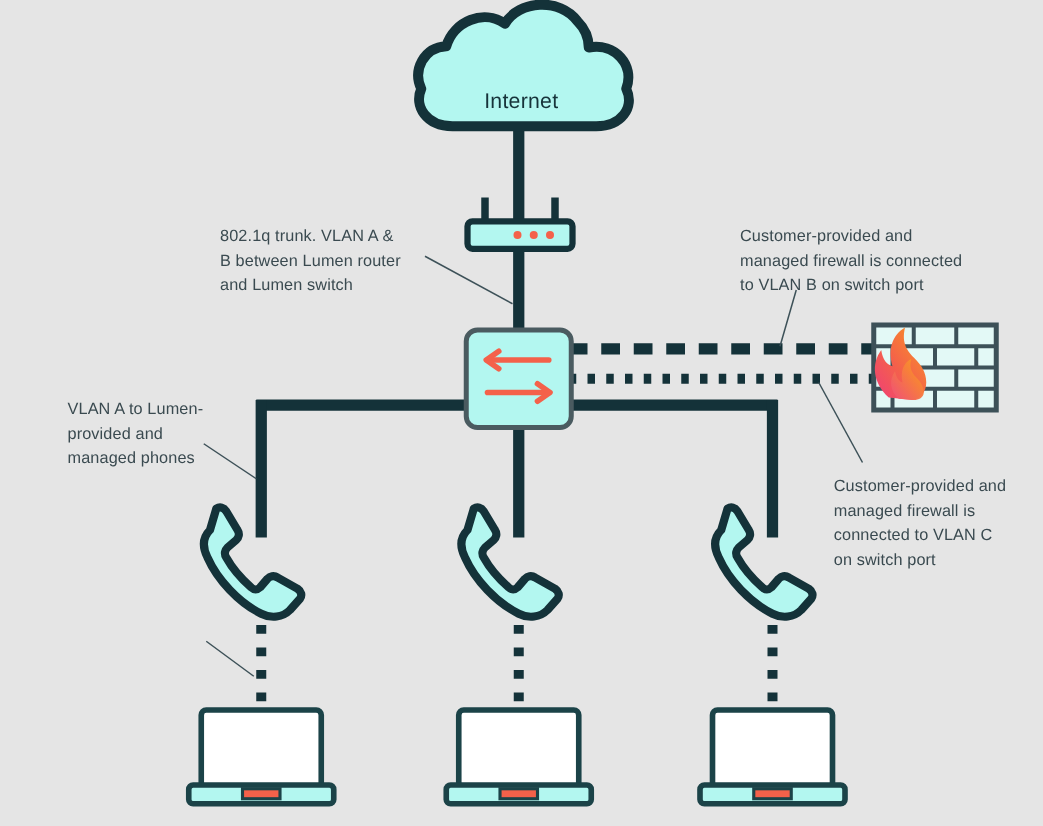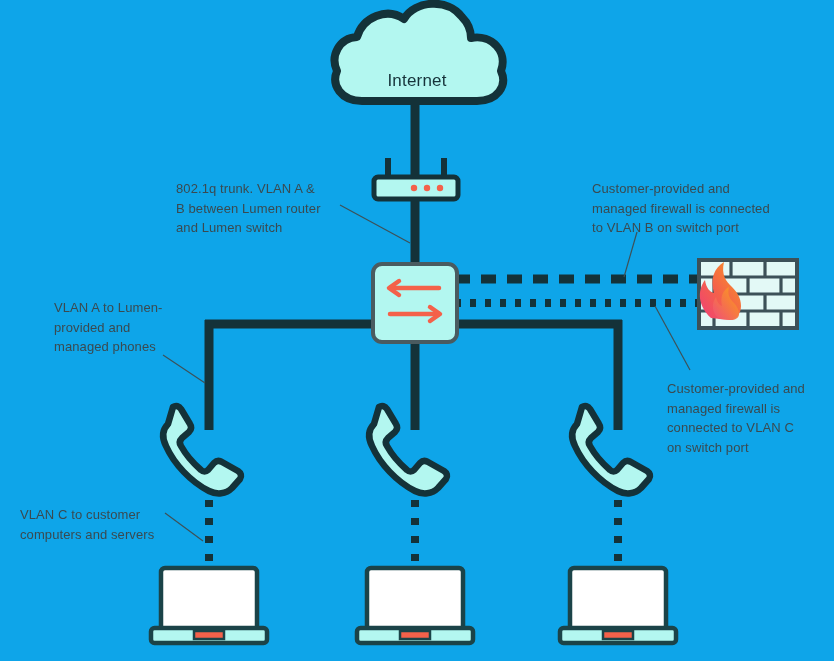--- a/index.html
+++ b/index.html
@@ -7,41 +7,41 @@
     padding: 0;
     background: #ffffff;
   }
   body {
     font-family: "Liberation Sans", sans-serif;
   }
   #canvas {
     position: relative;
     width: 834px;
     height: 661px;
-    background: #0ea5e9;
+    background: #e5e5e5;
     overflow: hidden;
   }
   #diagram-svg {
     position: absolute;
     left: 0;
     top: 0;
     width: 834px;
     height: 661px;
   }
   .anno-text {
     position: absolute;
     font-family: "Liberation Sans", sans-serif;
     font-size: 13px;
     line-height: 19.5px;
     color: #3a4a50;
     white-space: pre-line;
     letter-spacing: 0.1px;
   }
   #anno-trunk      { left: 176px; top: 179px; width: 178px; }
-  #anno-vlan-a     { left: 54px;  top: 298px; width: 160px; }
+  #anno-vlan-a     { left: 54px;  top: 317px; width: 160px; }
   #anno-vlan-c     { left: 20px;  top: 505px; width: 190px; }
   #anno-fw-b       { left: 592px; top: 179px; width: 200px; }
   #anno-fw-c       { left: 667px; top: 379px; width: 160px; }
   .cloud-label {
     position: absolute;
     left: 337px;
     top: 71px;
     width: 160px;
     text-align: center;
     font-family: "Liberation Sans", sans-serif;
@@ -243,22 +243,20 @@
   <div class="cloud-label">Internet</div>
 
   <div class="anno-text" id="anno-trunk">802.1q trunk. VLAN A &amp;
 B between Lumen router
 and Lumen switch</div>
 
   <div class="anno-text" id="anno-vlan-a">VLAN A to Lumen-
 provided and
 managed phones</div>
 
-  <div class="anno-text" id="anno-vlan-c">VLAN C to customer
-computers and servers</div>
 
   <div class="anno-text" id="anno-fw-b">Customer-provided and
 managed firewall is connected
 to VLAN B on switch port</div>
 
   <div class="anno-text" id="anno-fw-c">Customer-provided and
 managed firewall is
 connected to VLAN C
 on switch port</div>
 

